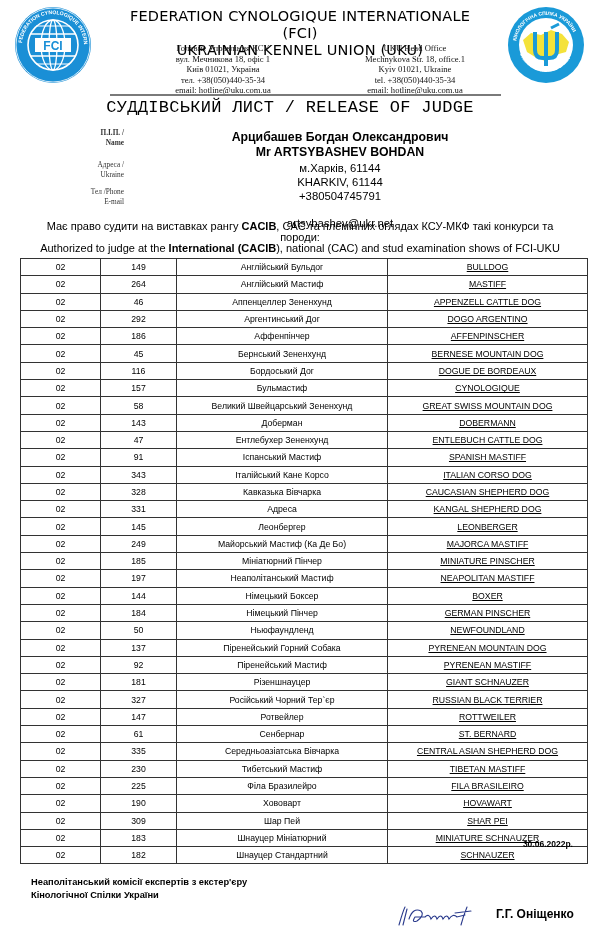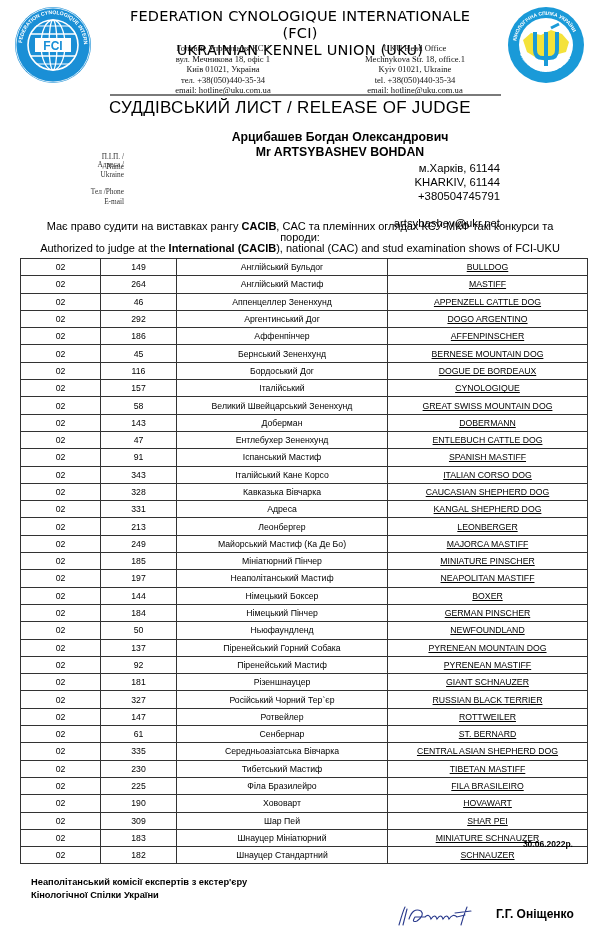--- a/index.html
+++ b/index.html
@@ -10,30 +10,30 @@
   .logo-uku { left: 507px; }
 
   .fed-title { position: absolute; left: 110px; width: 380px; top: 8px; text-align: center; font-family: "DejaVu Sans", sans-serif; font-size: 14.5px; line-height: 17px; letter-spacing: 0.2px; }
 
   .office { position: absolute; top: 43px; width: 170px; text-align: center; font-size: 8.6px; line-height: 10.6px; color: #111; font-family: Liberation Serif, serif; }
   .office-ua { left: 138px; }
   .office-en { left: 330px; }
 
   .hr-gray { position: absolute; left: 110px; width: 391px; top: 94px; height: 2px; background: #7a7a7a; }
 
-  .doc-title { position: absolute; left: 0; width: 580px; top: 97px; text-align: center; font-family: Liberation Sans, sans-serif; font-size: 17px; line-height: 22px; letter-spacing: 0.3px; }
+  .doc-title { position: absolute; left: 0; width: 580px; top: 97px; text-align: center; font-family: Liberation Mono, monospace; font-size: 17px; line-height: 22px; letter-spacing: 0.3px; }
 
   .labels { position: absolute; left: 60px; width: 64px; text-align: right; font-family: "Liberation Serif", serif; font-size: 7.3px; line-height: 10px; color: #333; }
-  .lbl-name { top: 152px; }
+  .lbl-name { top: 128px; font-weight: bold; }
   .lbl-addr { top: 160px; }
   .lbl-tel { top: 187px; }
 
   .info { position: absolute; left: 180px; width: 320px; text-align: center; }
   .info-bold { font-weight: bold; font-size: 12.3px; line-height: 15px; }
-  .info-normal { font-size: 11.3px; line-height: 14px; text-align: right; }
+  .info-normal { font-size: 11.3px; line-height: 14px; }
   .info-name-ua { top: 130px; }
   .info-name-en { top: 145px; }
   .info-addr1 { top: 161px; }
   .info-addr2 { top: 175px; }
   .info-phone { top: 189px; }
   .info-email { top: 216px; }
 
   .auth { position: absolute; left: 30px; width: 540px; top: 221px; text-align: center; font-size: 11px; line-height: 11px; }
   .auth b { font-weight: bold; }
 
@@ -175,21 +175,21 @@
       </tr>
       <tr>
         <td class="c1">02</td>
         <td class="c2">116</td>
         <td class="c3">Бордоський Дог</td>
         <td class="c4">DOGUE DE BORDEAUX</td>
       </tr>
       <tr>
         <td class="c1">02</td>
         <td class="c2">157</td>
-        <td class="c3">Італійський</td>
+        <td class="c3">Бульмастиф</td>
         <td class="c4">CYNOLOGIQUE</td>
       </tr>
       <tr>
         <td class="c1">02</td>
         <td class="c2">58</td>
         <td class="c3">Великий Швейцарський Зененхунд</td>
         <td class="c4">GREAT SWISS MOUNTAIN DOG</td>
       </tr>
       <tr>
         <td class="c1">02</td>
@@ -222,21 +222,21 @@
         <td class="c4">CAUCASIAN SHEPHERD DOG</td>
       </tr>
       <tr>
         <td class="c1">02</td>
         <td class="c2">331</td>
         <td class="c3">Адреса</td>
         <td class="c4">KANGAL SHEPHERD DOG</td>
       </tr>
       <tr>
         <td class="c1">02</td>
-        <td class="c2">213</td>
+        <td class="c2">145</td>
         <td class="c3">Леонбергер</td>
         <td class="c4">LEONBERGER</td>
       </tr>
       <tr>
         <td class="c1">02</td>
         <td class="c2">249</td>
         <td class="c3">Майорський Мастиф (Ка Де Бо)</td>
         <td class="c4">MAJORCA MASTIFF</td>
       </tr>
       <tr>

